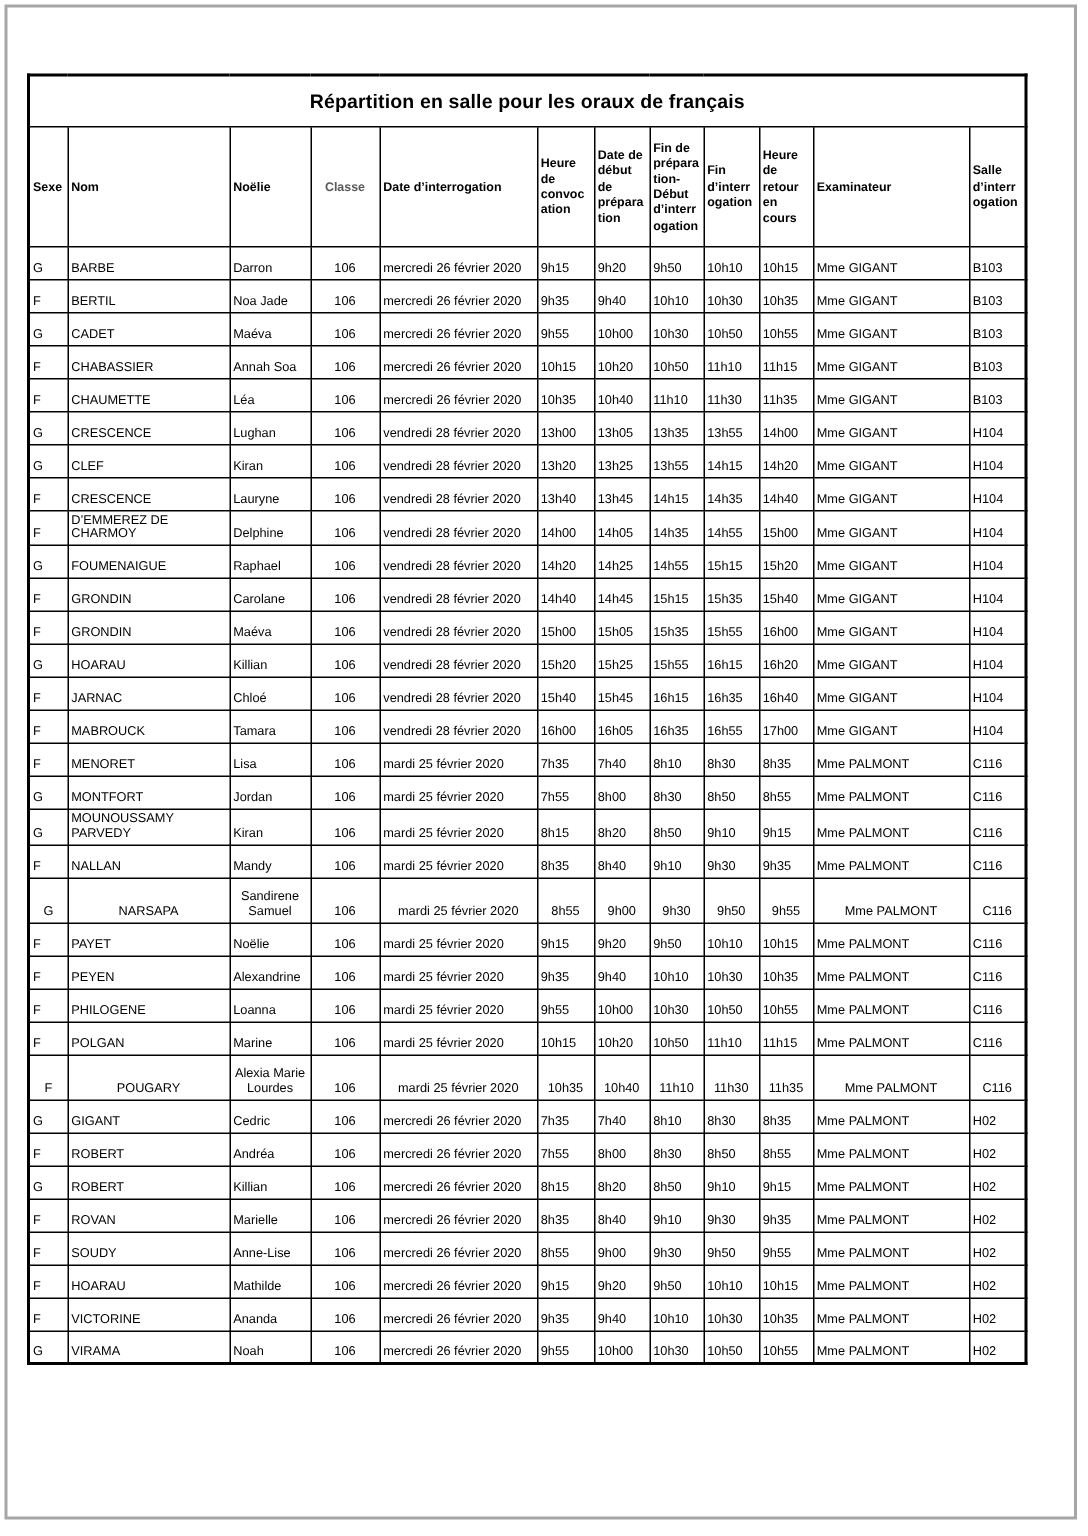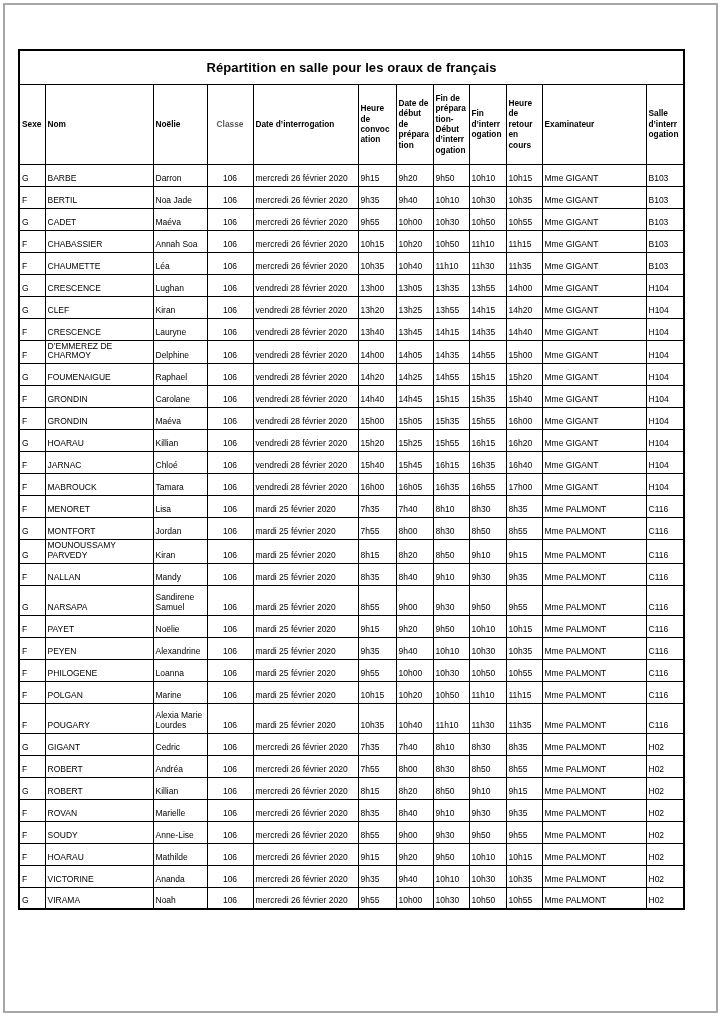--- a/index.html
+++ b/index.html
@@ -32,21 +32,21 @@
     font-size:8.3px;line-height:1.25;padding:1px 2px;
     overflow-wrap:anywhere;word-break:break-word;
   }
   .header-row th.col3{text-align:center;color:var(--muted);}
   tbody td{
     height:22px;vertical-align:bottom;font-size:8.5px;line-height:1.15;
     padding:1px 2px 2px 2px;overflow-wrap:anywhere;
   }
   td.col3{text-align:center;}
   tbody tr:nth-child(20) td,
-  tbody tr:nth-child(25) td{height:30px;}
+  tbody tr:nth-child(25) td{height:30px;text-align:center;}
   
   col.c0{width:26px}  col.c1{width:108px} col.c2{width:54px}  col.c3{width:46px}
   col.c4{width:105px} col.c5{width:38px}  col.c6{width:37px}  col.c7{width:36px}
   col.c8{width:37px}  col.c9{width:36px}  col.c10{width:104px}col.c11{width:38px}
 </style>
 </head>
 <body>
 
 <div class="page">
   <div class="page-border"></div>

